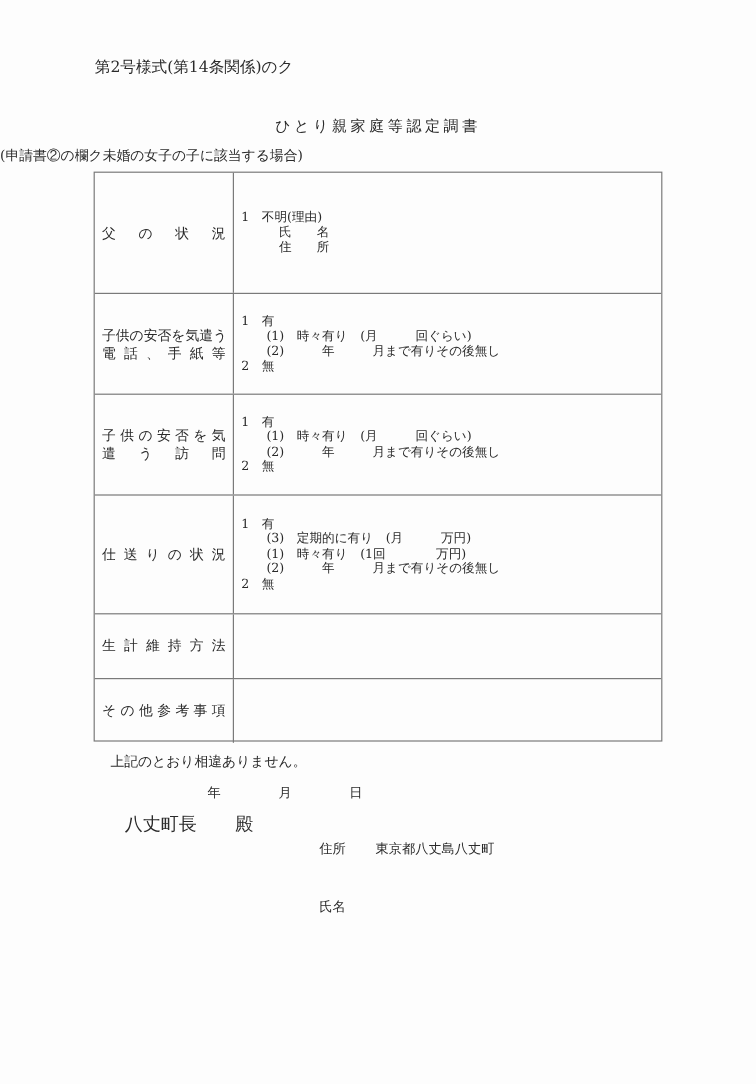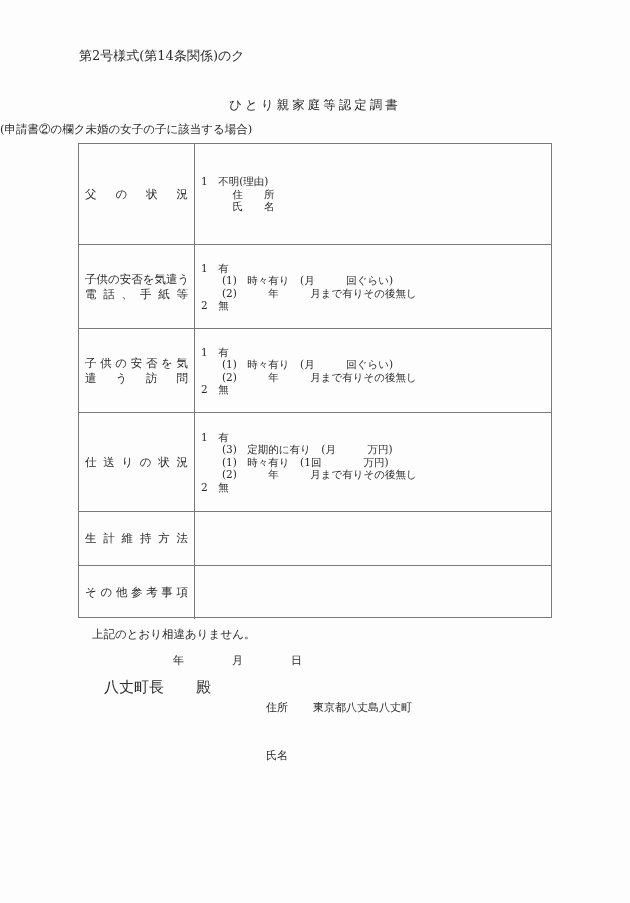--- a/index.html
+++ b/index.html
@@ -51,22 +51,22 @@
       <div class="lab">
         <div class="just">
           <span>父</span>
           <span>の</span>
           <span>状</span>
           <span>況</span>
         </div>
       </div>
       <div class="cont">
         <div class="ln">1　不明(理由)</div>
+        <div class="ln">　　　氏　　名</div>
         <div class="ln">　　　住　　所</div>
-        <div class="ln">　　　氏　　名</div>
       </div>
     </div>
     <div class="row" style="top: 100px; height: 84px;">
       <div class="lab">
         <div class="just">
           <span>子</span>
           <span>供</span>
           <span>の</span>
           <span>安</span>
           <span>否</span>

